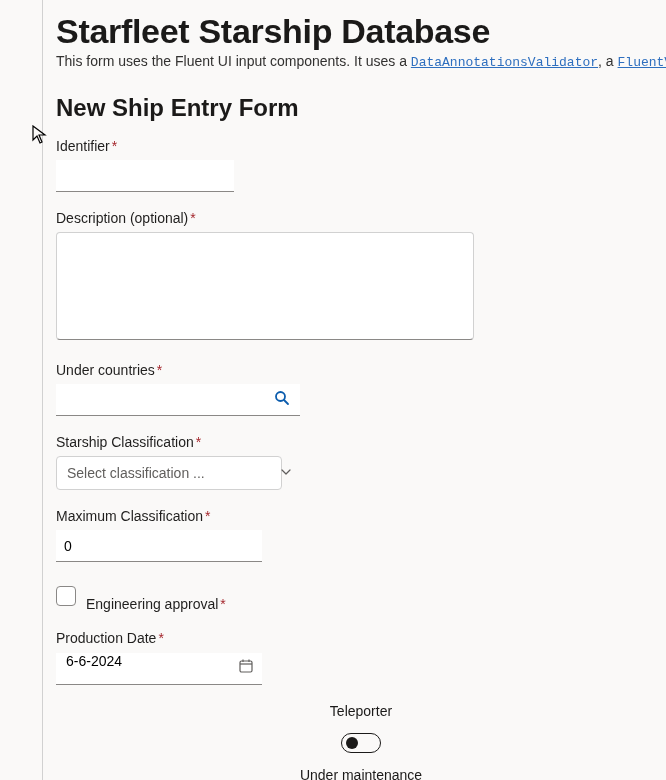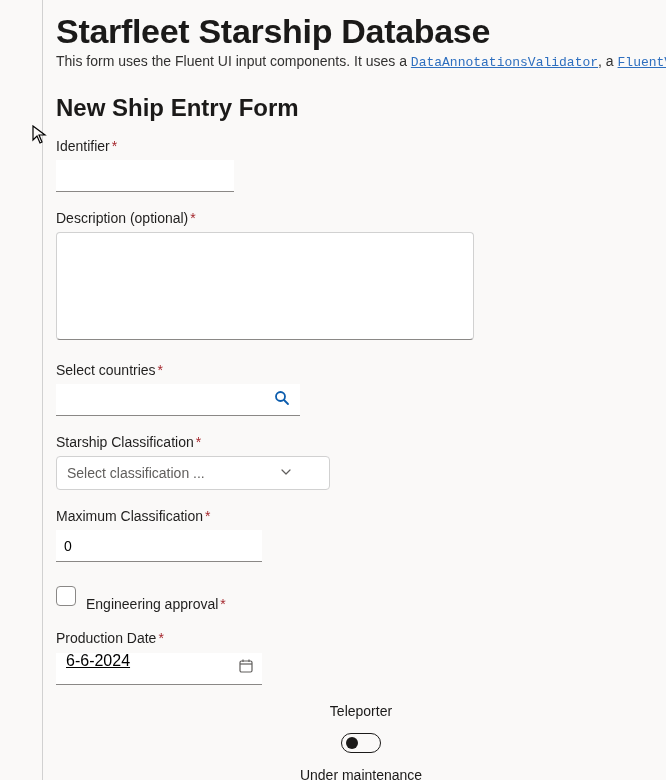--- a/index.html
+++ b/index.html
@@ -110,21 +110,21 @@
       top: 50%;
       transform: translateY(-50%);
       color: #0b5cad;
       pointer-events: none;
     }
     .select-wrap {
       position: relative;
       width: 246px;
     }
     .select-input {
-      width: 274px;
+      width: 226px;
       height: 34px;
       background: #fff;
       border: 1px solid #d1d1d1;
       border-radius: 4px;
       padding: 4px 30px 4px 10px;
       font-family: inherit;
       font-size: 14px;
       color: #605e5c;
       appearance: none;
       -webkit-appearance: none;
@@ -165,22 +165,21 @@
       width: 206px;
     }
     .date-input {
       width: 206px;
       height: 32px;
       background: #fff;
       border: none;
       border-bottom: 1px solid #8a8886;
       padding: 4px 30px 18px 10px;
       font-family: inherit;
-      font-size: 16px;
-      text-decoration: underline;
+      font-size: 14px;
     }
     .date-icon {
       position: absolute;
       right: 8px;
       top: 50%;
       transform: translateY(-50%);
       pointer-events: none;
       color: #605e5c;
     }
     .toggle-row {
@@ -253,21 +252,21 @@
 
   <div class="field">
     <label class="field-label">
       <span>Description (optional)</span><span class="required-mark">*</span>
     </label>
     <textarea class="textarea-input" style=""></textarea>
   </div>
 
   <div class="field">
     <label class="field-label">
-      <span>Select countries</span><span class="required-mark">*</span>
+      <span>Under countries</span><span class="required-mark">*</span>
     </label>
     <div class="search-wrap">
       <input class="search-input" type="text" style="">
       <span class="search-icon">
         <svg width="16" height="16" viewBox="0 0 16 16">
             <circle cx="6.5" cy="6.5" r="4.5" fill="none" stroke="#0b5cad" stroke-width="1.8"></circle>
             <line x1="10" y1="10" x2="14" y2="14" stroke="#0b5cad" stroke-width="1.8" stroke-linecap="round"></line>
           </svg>
       </span>
     </div>

